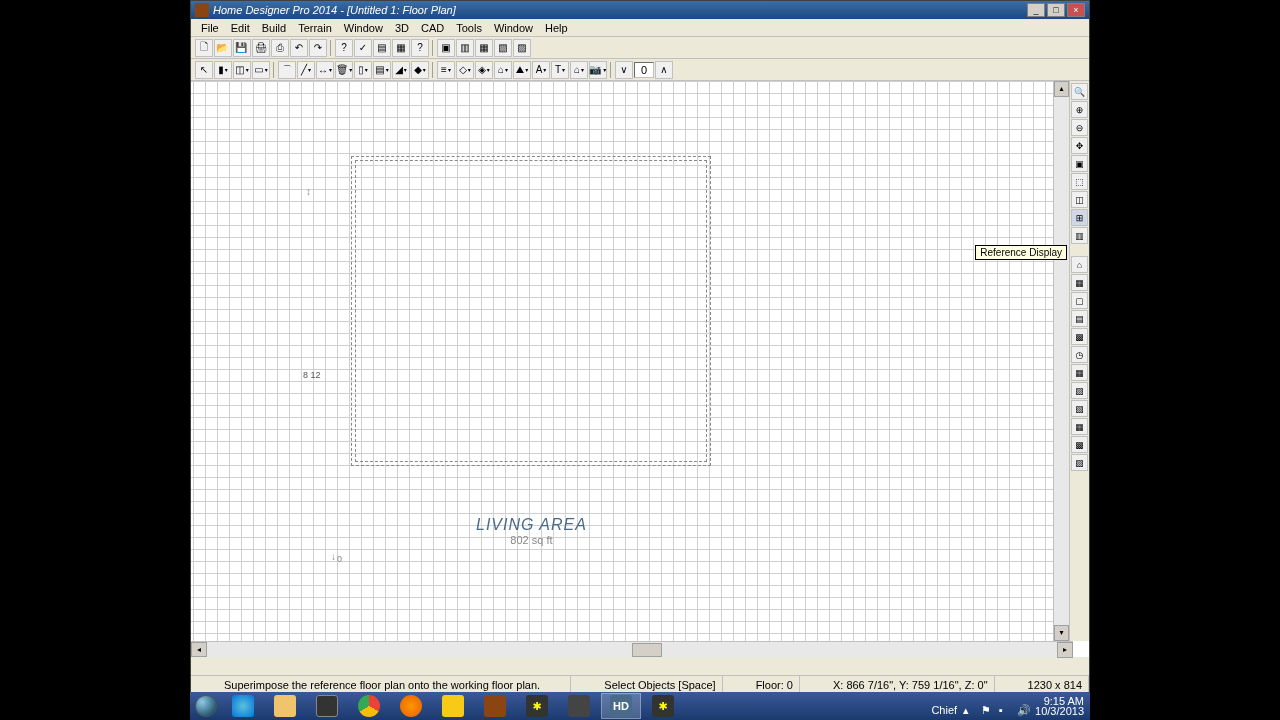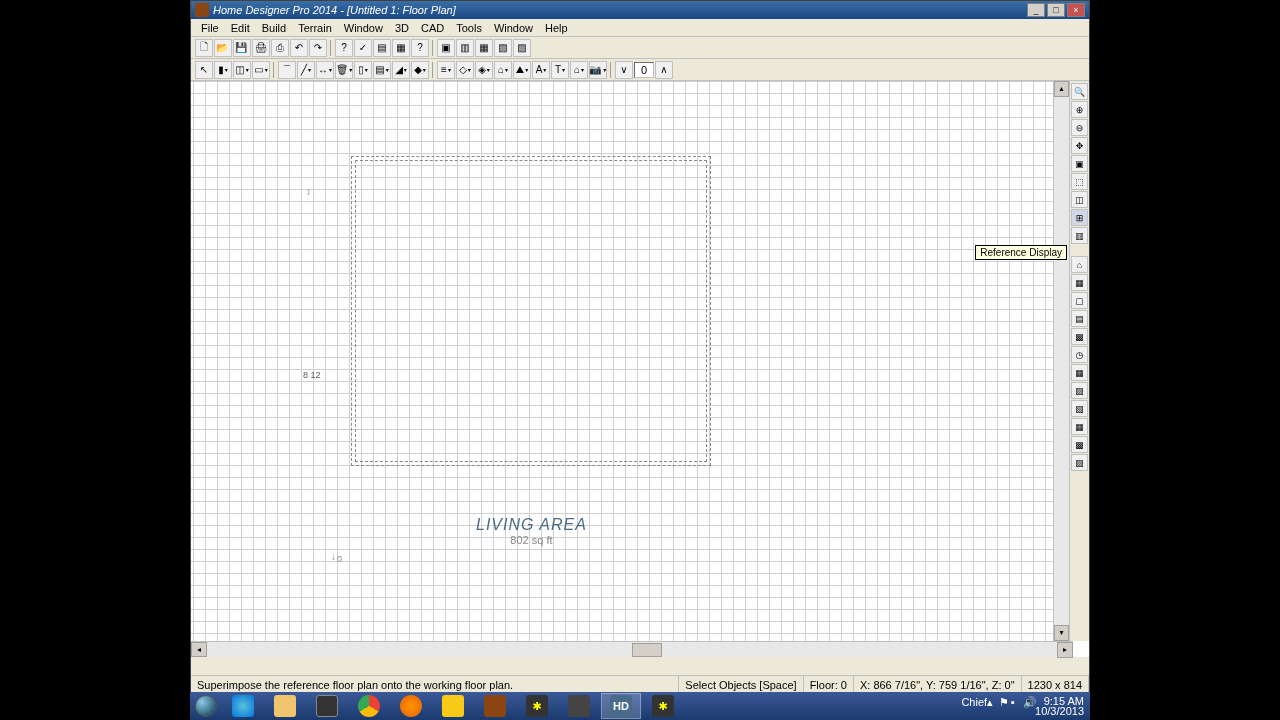--- a/index.html
+++ b/index.html
@@ -54,31 +54,31 @@
 .vscroll { position: absolute; right: 0; top: 0; bottom: 16px; width: 16px; background: #e8e8e8; border-left: 1px solid #c0c0c0; }
 .vscroll .arrow { height: 16px; background: #d4d0c8; border: 1px solid #a0a0a0; text-align: center; font-size: 8px; line-height: 14px; cursor: pointer; }
 .hscroll { position: absolute; left: 0; right: 16px; bottom: 0; height: 16px; background: #e8e8e8; border-top: 1px solid #c0c0c0; display: flex; }
 .hscroll .arrow { width: 16px; background: #d4d0c8; border: 1px solid #a0a0a0; text-align: center; font-size: 8px; line-height: 14px; cursor: pointer; }
 .hscroll .thumb { position: absolute; left: 50%; width: 30px; height: 14px; top: 1px; background: #d4d0c8; border: 1px solid #a0a0a0; }
 .vtoolbar { position: absolute; right: 0; top: 0; width: 20px; bottom: 16px; background: #ece9d8; border-left: 1px solid #c0c0c0; display: flex; flex-direction: column; align-items: center; padding-top: 2px; gap: 1px; }
 .vtoolbar .vbtn { width: 17px; height: 17px; background: #f0f0f0; border: 1px solid #c0c0c0; cursor: pointer; display: flex; align-items: center; justify-content: center; font-size: 9px; }
 .vtoolbar .gap { height: 10px; }
 .tooltip { position: absolute; right: 22px; top: 164px; background: #ffffe1; border: 1px solid #000; padding: 1px 4px; font-size: 10px; z-index: 10; }
 .statusbar { height: 18px; background: #ece9d8; border-top: 1px solid #c0c0c0; display: flex; align-items: center; font-size: 10px; }
-.statusbar .cell { border-right: 1px solid #c0c0c0; padding: 0 6px; height: 100%; display: flex; align-items: center; }
+.statusbar .cell { border-right: 1px solid #c0c0c0; padding: 0 6px; height: 100%; display: flex; align-items: center; margin-left: 27px; }
 .statusbar .hint { flex: 1; }
 .canvas-wrap { flex: 1; position: relative; }
 .canvas-inner { position: absolute; left: 0; top: 0; right: 36px; bottom: 16px; overflow: hidden; }
 .taskbar { position: absolute; left: 190px; bottom: 0; width: 900px; height: 28px; background: linear-gradient(#3b5998, #1a3a6e); display: flex; align-items: center; }
 .taskbar .start { width: 32px; height: 28px; display: flex; align-items: center; justify-content: center; cursor: pointer; }
 .taskbar .start .orb { width: 22px; height: 22px; border-radius: 50%; background: radial-gradient(circle at 30% 30%, #8ecae6, #023047); border: 1px solid #555; }
 .taskbar .tbitem { width: 40px; height: 26px; margin: 0 1px; display: flex; align-items: center; justify-content: center; cursor: pointer; }
 .taskbar .tbitem .ico { width: 22px; height: 22px; border-radius: 3px; }
 .taskbar .tbitem.active { background: rgba(255,255,255,0.2); border: 1px solid rgba(255,255,255,0.3); }
-.taskbar .tray { margin-left: auto; display: flex; align-items: flex-start; color: #fff; font-size: 9px; padding-right: 6px; }
+.taskbar .tray { margin-left: auto; display: flex; align-items: flex-end; color: #fff; font-size: 9px; padding-right: 6px; gap: 6px; }
 .taskbar .tray .clock { text-align: right; line-height: 10px; }
 .taskbar .tray .tico { width: 12px; height: 12px; cursor: pointer; color: #fff; }
 .marker { position: absolute; color: #888; font-size: 10px; }
 </style>
 </head>
 <body>
 
 <div class="app">
 
   <div class="titlebar">

